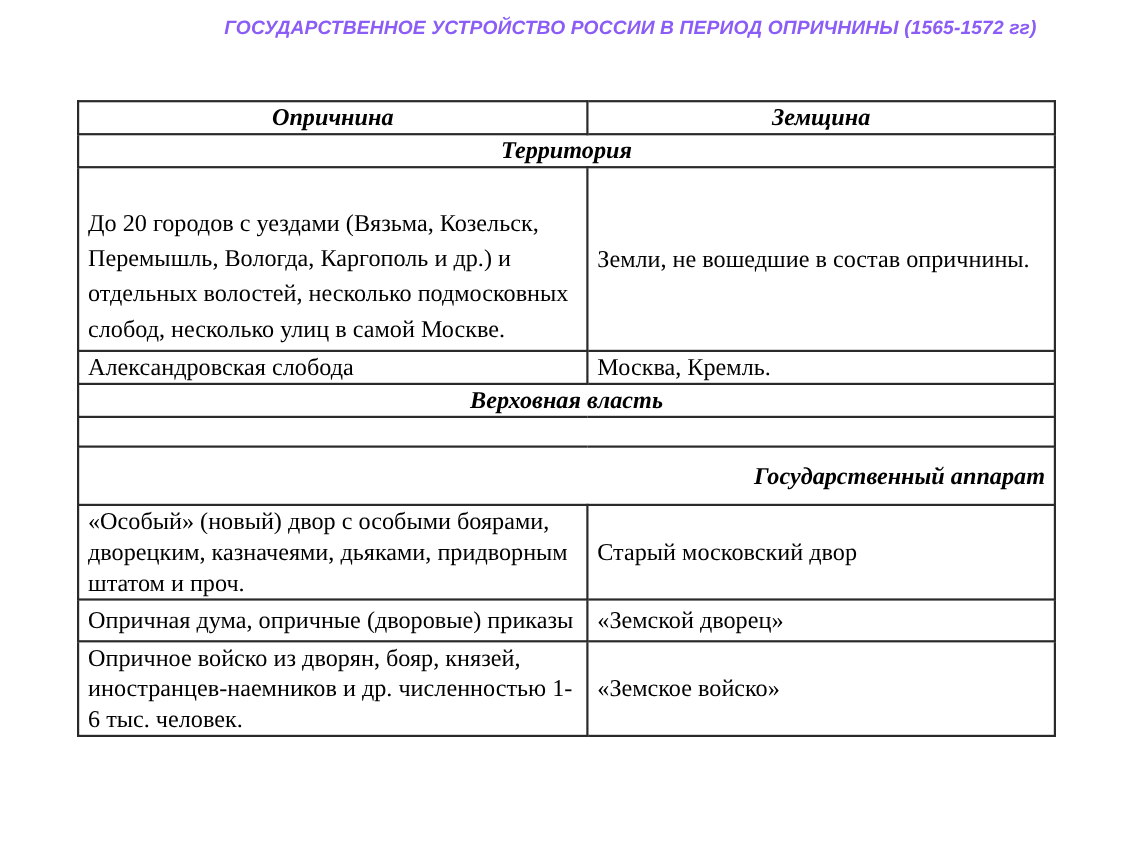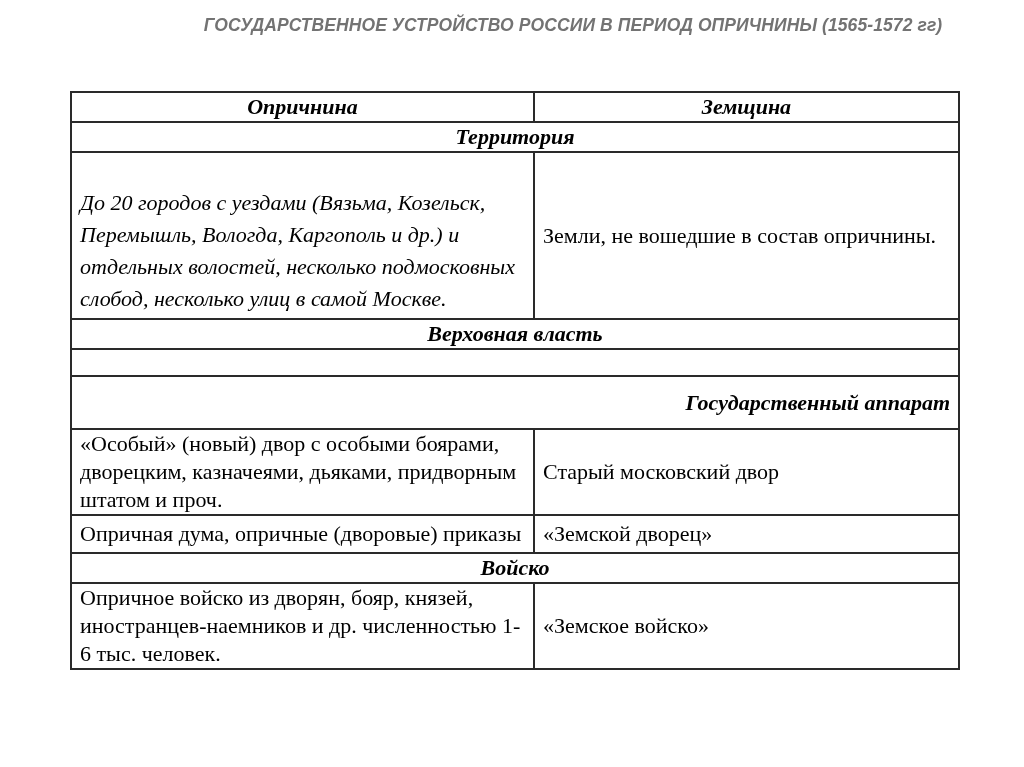--- a/index.html
+++ b/index.html
@@ -18,21 +18,21 @@
   .doc-title {
     position: absolute;
     top: 15px;
     left: 130px;
     right: 8px;
     text-align: center;
     font-family: "Liberation Sans", sans-serif;
     font-weight: bold;
     font-style: italic;
     font-size: 17.5px;
-    color: #737373;
+    color: #8b5cf6;
     letter-spacing: 0.1px;
   }
   table.doc-table {
     position: absolute;
     left: 70px;
     top: 91px;
     width: 888px;
     border-collapse: collapse;
     table-layout: fixed;
   }
@@ -61,21 +61,21 @@
   td.sect-bottom {
     font-weight: bold;
     font-style: italic;
     text-align: right;
     vertical-align: bottom;
     padding-bottom: 3px;
   }
   .r-head    { height: 29px; }
   .r-sect    { height: 28px; }
   .r-terr    { height: 167px; }
-  .r-terr td.para { line-height: 32px; padding-top: 30px; font-style: italic; }
+  .r-terr td.para { line-height: 32px; padding-top: 30px; }
   .r-res     { height: 28px; }
   .r-empty   { height: 27px; }
   .r-appsect { height: 53px; }
   .r-app1    { height: 83px; }
   .r-app2    { height: 38px; }
   .r-army    { height: 85px; }
 </style>
 </head>
 <body>
 
@@ -93,41 +93,42 @@
     </tr>
 
     <tr class="r-sect">
       <td colspan="2" class="sect">Территория</td>
     </tr>
     <tr class="r-terr">
       <td class="para">До 20 городов с уездами (Вязьма, Козельск, Перемышль, Вологда, Каргополь и др.) и отдельных волостей, несколько подмосковных слобод, несколько улиц в самой Москве.</td>
       <td class="center">Земли, не вошедшие в состав опричнины.</td>
     </tr>
 
+    <tr class="r-res">
+      <td class="center">Александровская слобода</td>
+      <td class="center">Москва, Кремль.</td>
+    </tr>
 
     <tr class="r-sect">
       <td colspan="2" class="sect">Верховная власть</td>
     </tr>
     <tr class="r-empty">
       <td colspan="2"></td>
     </tr>
 
     <tr class="r-appsect">
       <td colspan="2" class="sect-bottom">Государственный аппарат</td>
     </tr>
     <tr class="r-app1">
       <td class="para">«Особый» (новый) двор с особыми боярами, дворецким, казначеями, дьяками, придворным штатом и проч.</td>
       <td class="center">Старый московский двор</td>
     </tr>
     <tr class="r-app2">
       <td class="para">Опричная дума, опричные (дворовые) приказы</td>
       <td class="center">«Земской дворец»</td>
     </tr>
 
-    <tr class="r-sect">
-      <td colspan="2" class="sect">Войско</td>
-    </tr>
     <tr class="r-army">
       <td class="para">Опричное войско из дворян, бояр, князей, иностранцев-наемников и др. численностью 1-6 тыс. человек.</td>
       <td class="center">«Земское войско»</td>
     </tr>
   </tbody>
 </table>
 
 </body></html>

